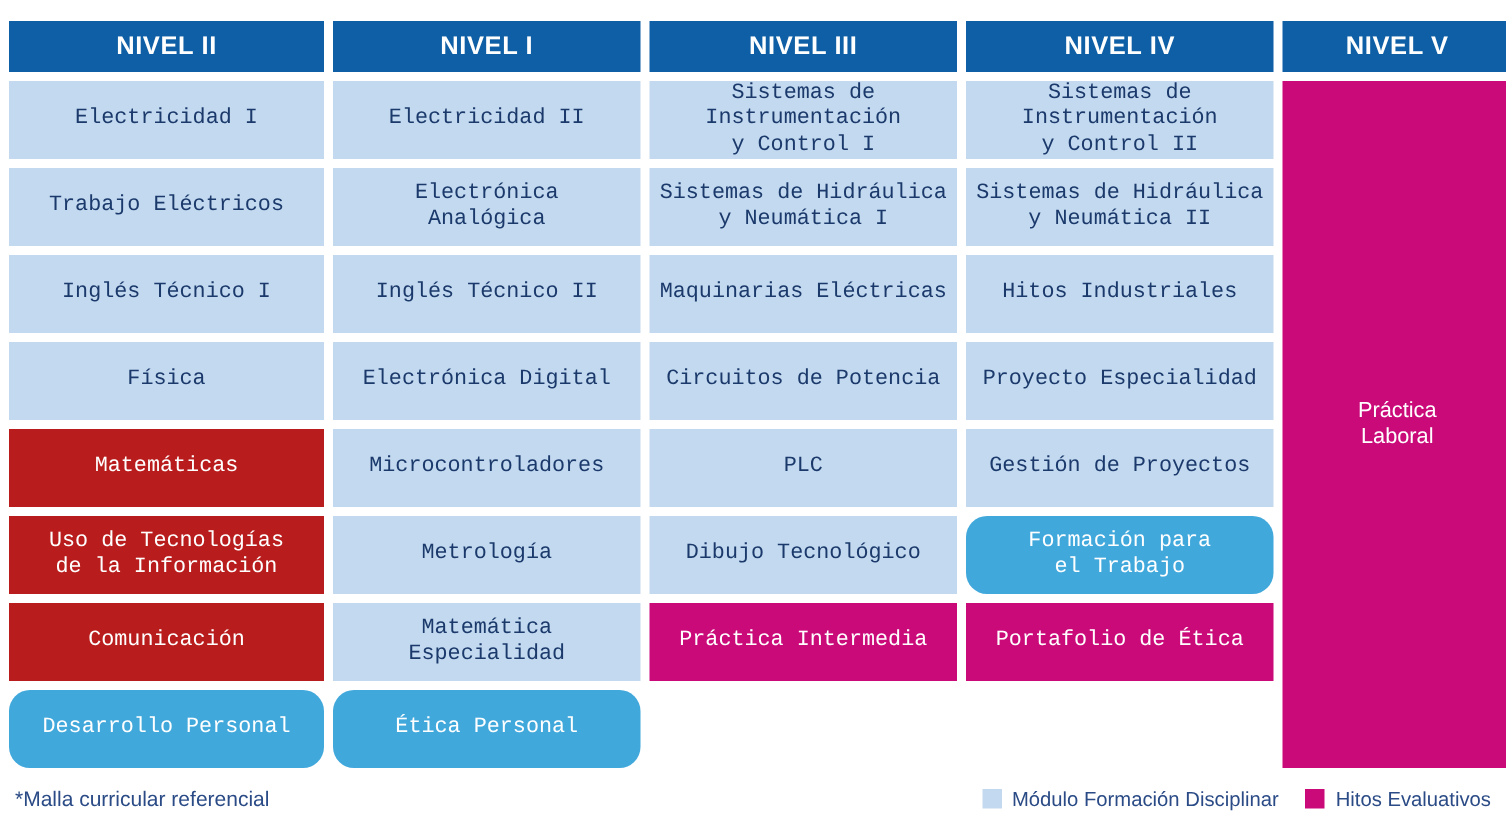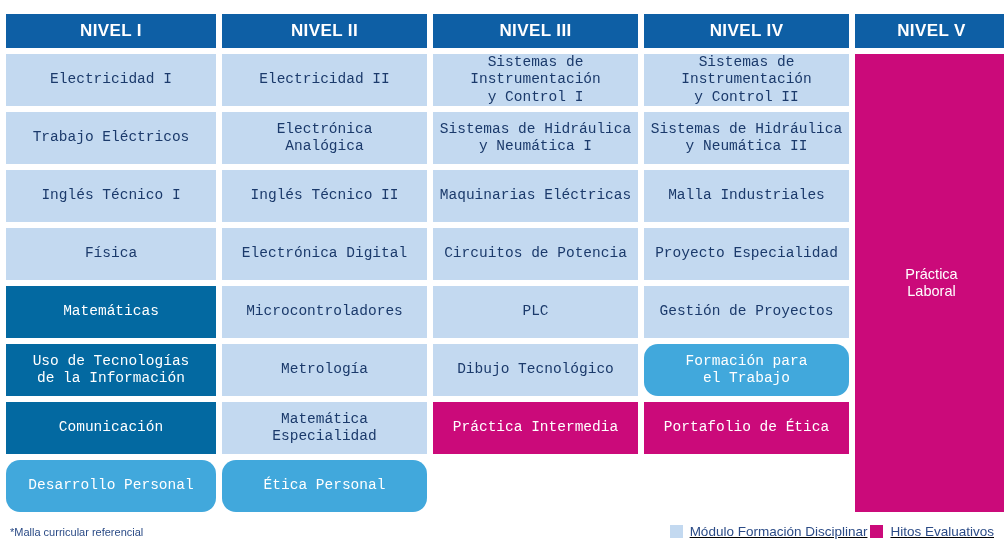--- a/index.html
+++ b/index.html
@@ -54,21 +54,21 @@
     font-size: 14.5px;
     line-height: 1.18;
     padding: 0 6px;
     box-sizing: border-box;
     font-family: Liberation Mono, monospace;
   }
   .cell span { display: block; }
 
   
   .m-disciplinar { background: #c3d9f0; color: #1b3a6b; }
-  .m-basica      { background: #0369a1; color: #ffffff; }
+  .m-basica      { background: #b91c1c; color: #ffffff; }
   .m-transversal { background: #41a8dc; color: #ffffff; border-radius: 14px; }
   .m-hito        { background: #cb0a7a; color: #ffffff; }
   .m-empty       { background: transparent; color: transparent; }
 
   
   .span-cell {
     grid-column: 5;
     grid-row: 2 / span 8;
     background: #cb0a7a;
     color: #ffffff;
@@ -83,30 +83,29 @@
   
   .footer {
     display: flex;
     align-items: center;
     width: 992px;
     margin-top: 12px;
     padding-left: 4px;
     box-sizing: border-box;
   }
   .note {
-    font-size: 11px;
+    font-size: 14px;
     color: #2b4b86;
     white-space: nowrap;
   }
   .legend {
     margin-left: auto;
     display: flex;
-    gap: 3px;
+    gap: 18px;
     padding-right: 4px;
-    text-decoration: underline;
   }
   .legend-item {
     display: flex;
     align-items: center;
     gap: 7px;
     white-space: nowrap;
   }
   .swatch {
     width: 13px;
     height: 13px;
@@ -118,22 +117,22 @@
     color: #2b4b86;
   }
 </style>
 </head>
 <body>
 
 <div id="root">
 
   <div class="grid">
 
+    <div class="head">NIVEL II</div>
     <div class="head">NIVEL I</div>
-    <div class="head">NIVEL II</div>
     <div class="head">NIVEL III</div>
     <div class="head">NIVEL IV</div>
     <div class="head">NIVEL V</div>
 
     <div id="cells-host" style="display:contents"><div class="cell m-disciplinar">
           <span>Electricidad I</span>
         </div><div class="cell m-disciplinar">
           <span>Electricidad II</span>
         </div><div class="cell m-disciplinar">
           <span>Sistemas de<br>Instrumentación<br>y Control I</span>
@@ -147,21 +146,21 @@
           <span>Sistemas de Hidráulica<br>y Neumática I</span>
         </div><div class="cell m-disciplinar">
           <span>Sistemas de Hidráulica<br>y Neumática II</span>
         </div><div class="cell m-disciplinar">
           <span>Inglés Técnico I</span>
         </div><div class="cell m-disciplinar">
           <span>Inglés Técnico II</span>
         </div><div class="cell m-disciplinar">
           <span>Maquinarias Eléctricas</span>
         </div><div class="cell m-disciplinar">
-          <span>Malla Industriales</span>
+          <span>Hitos Industriales</span>
         </div><div class="cell m-disciplinar">
           <span>Física</span>
         </div><div class="cell m-disciplinar">
           <span>Electrónica Digital</span>
         </div><div class="cell m-disciplinar">
           <span>Circuitos de Potencia</span>
         </div><div class="cell m-disciplinar">
           <span>Proyecto Especialidad</span>
         </div><div class="cell m-basica">
           <span>Matemáticas</span>

